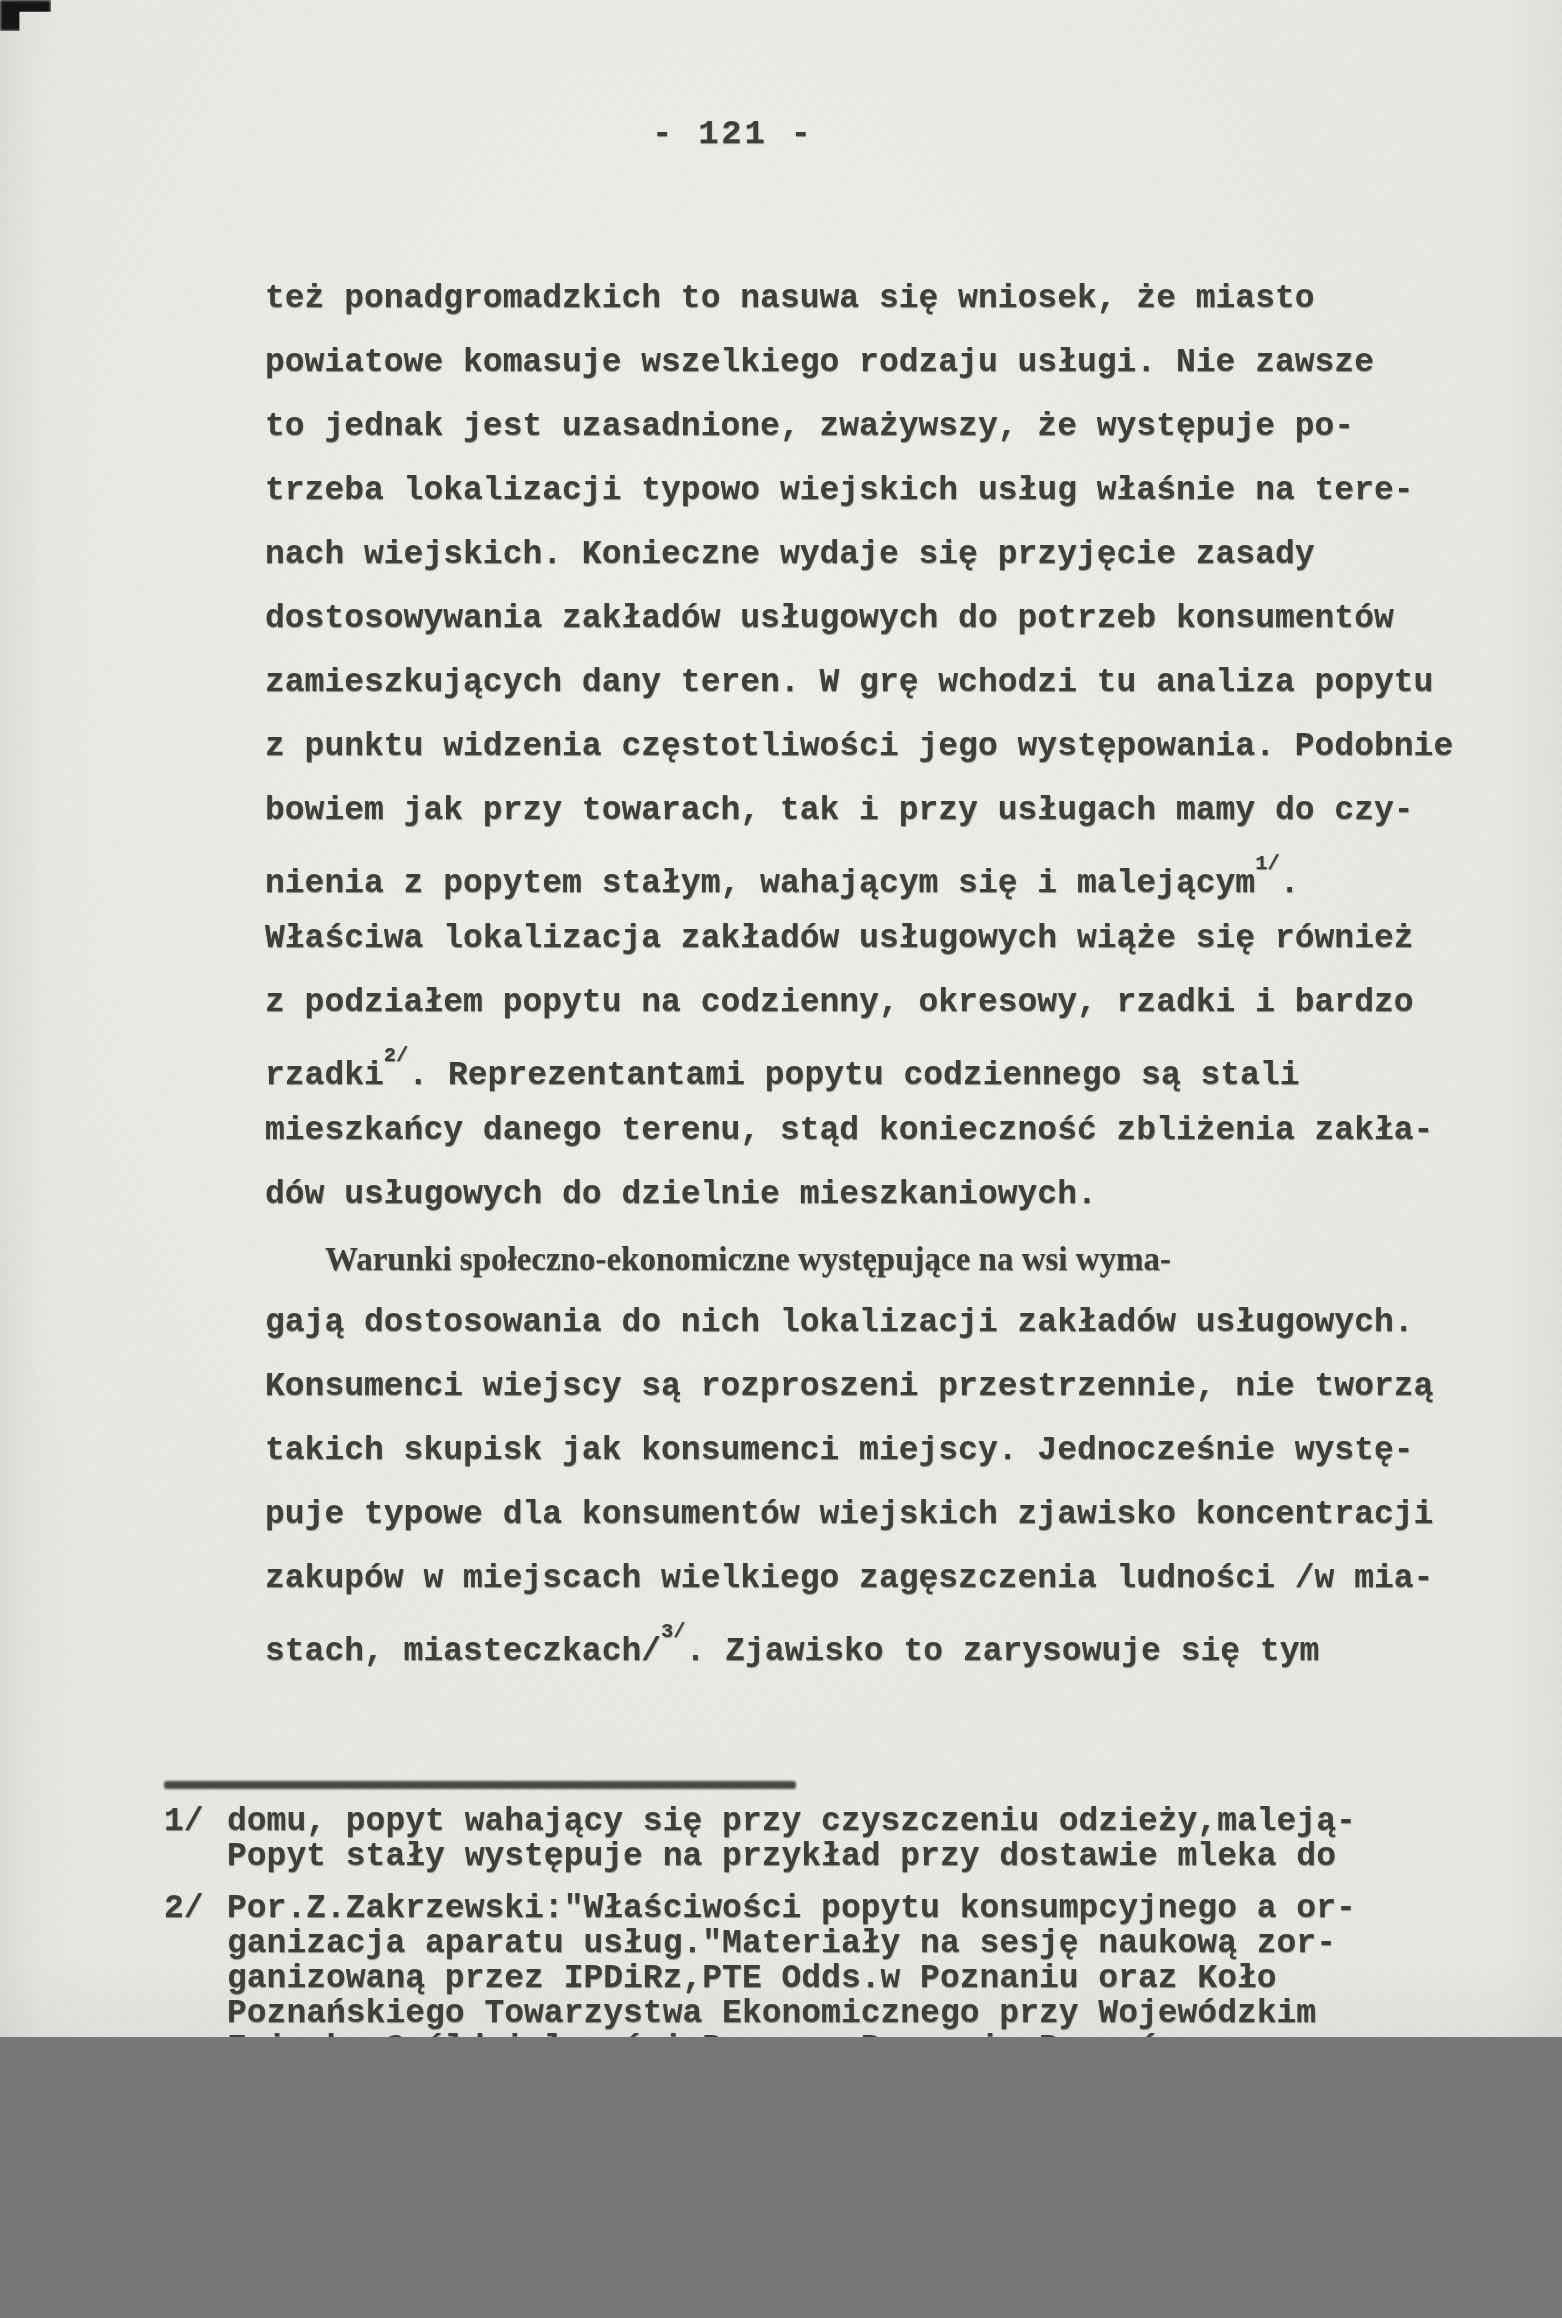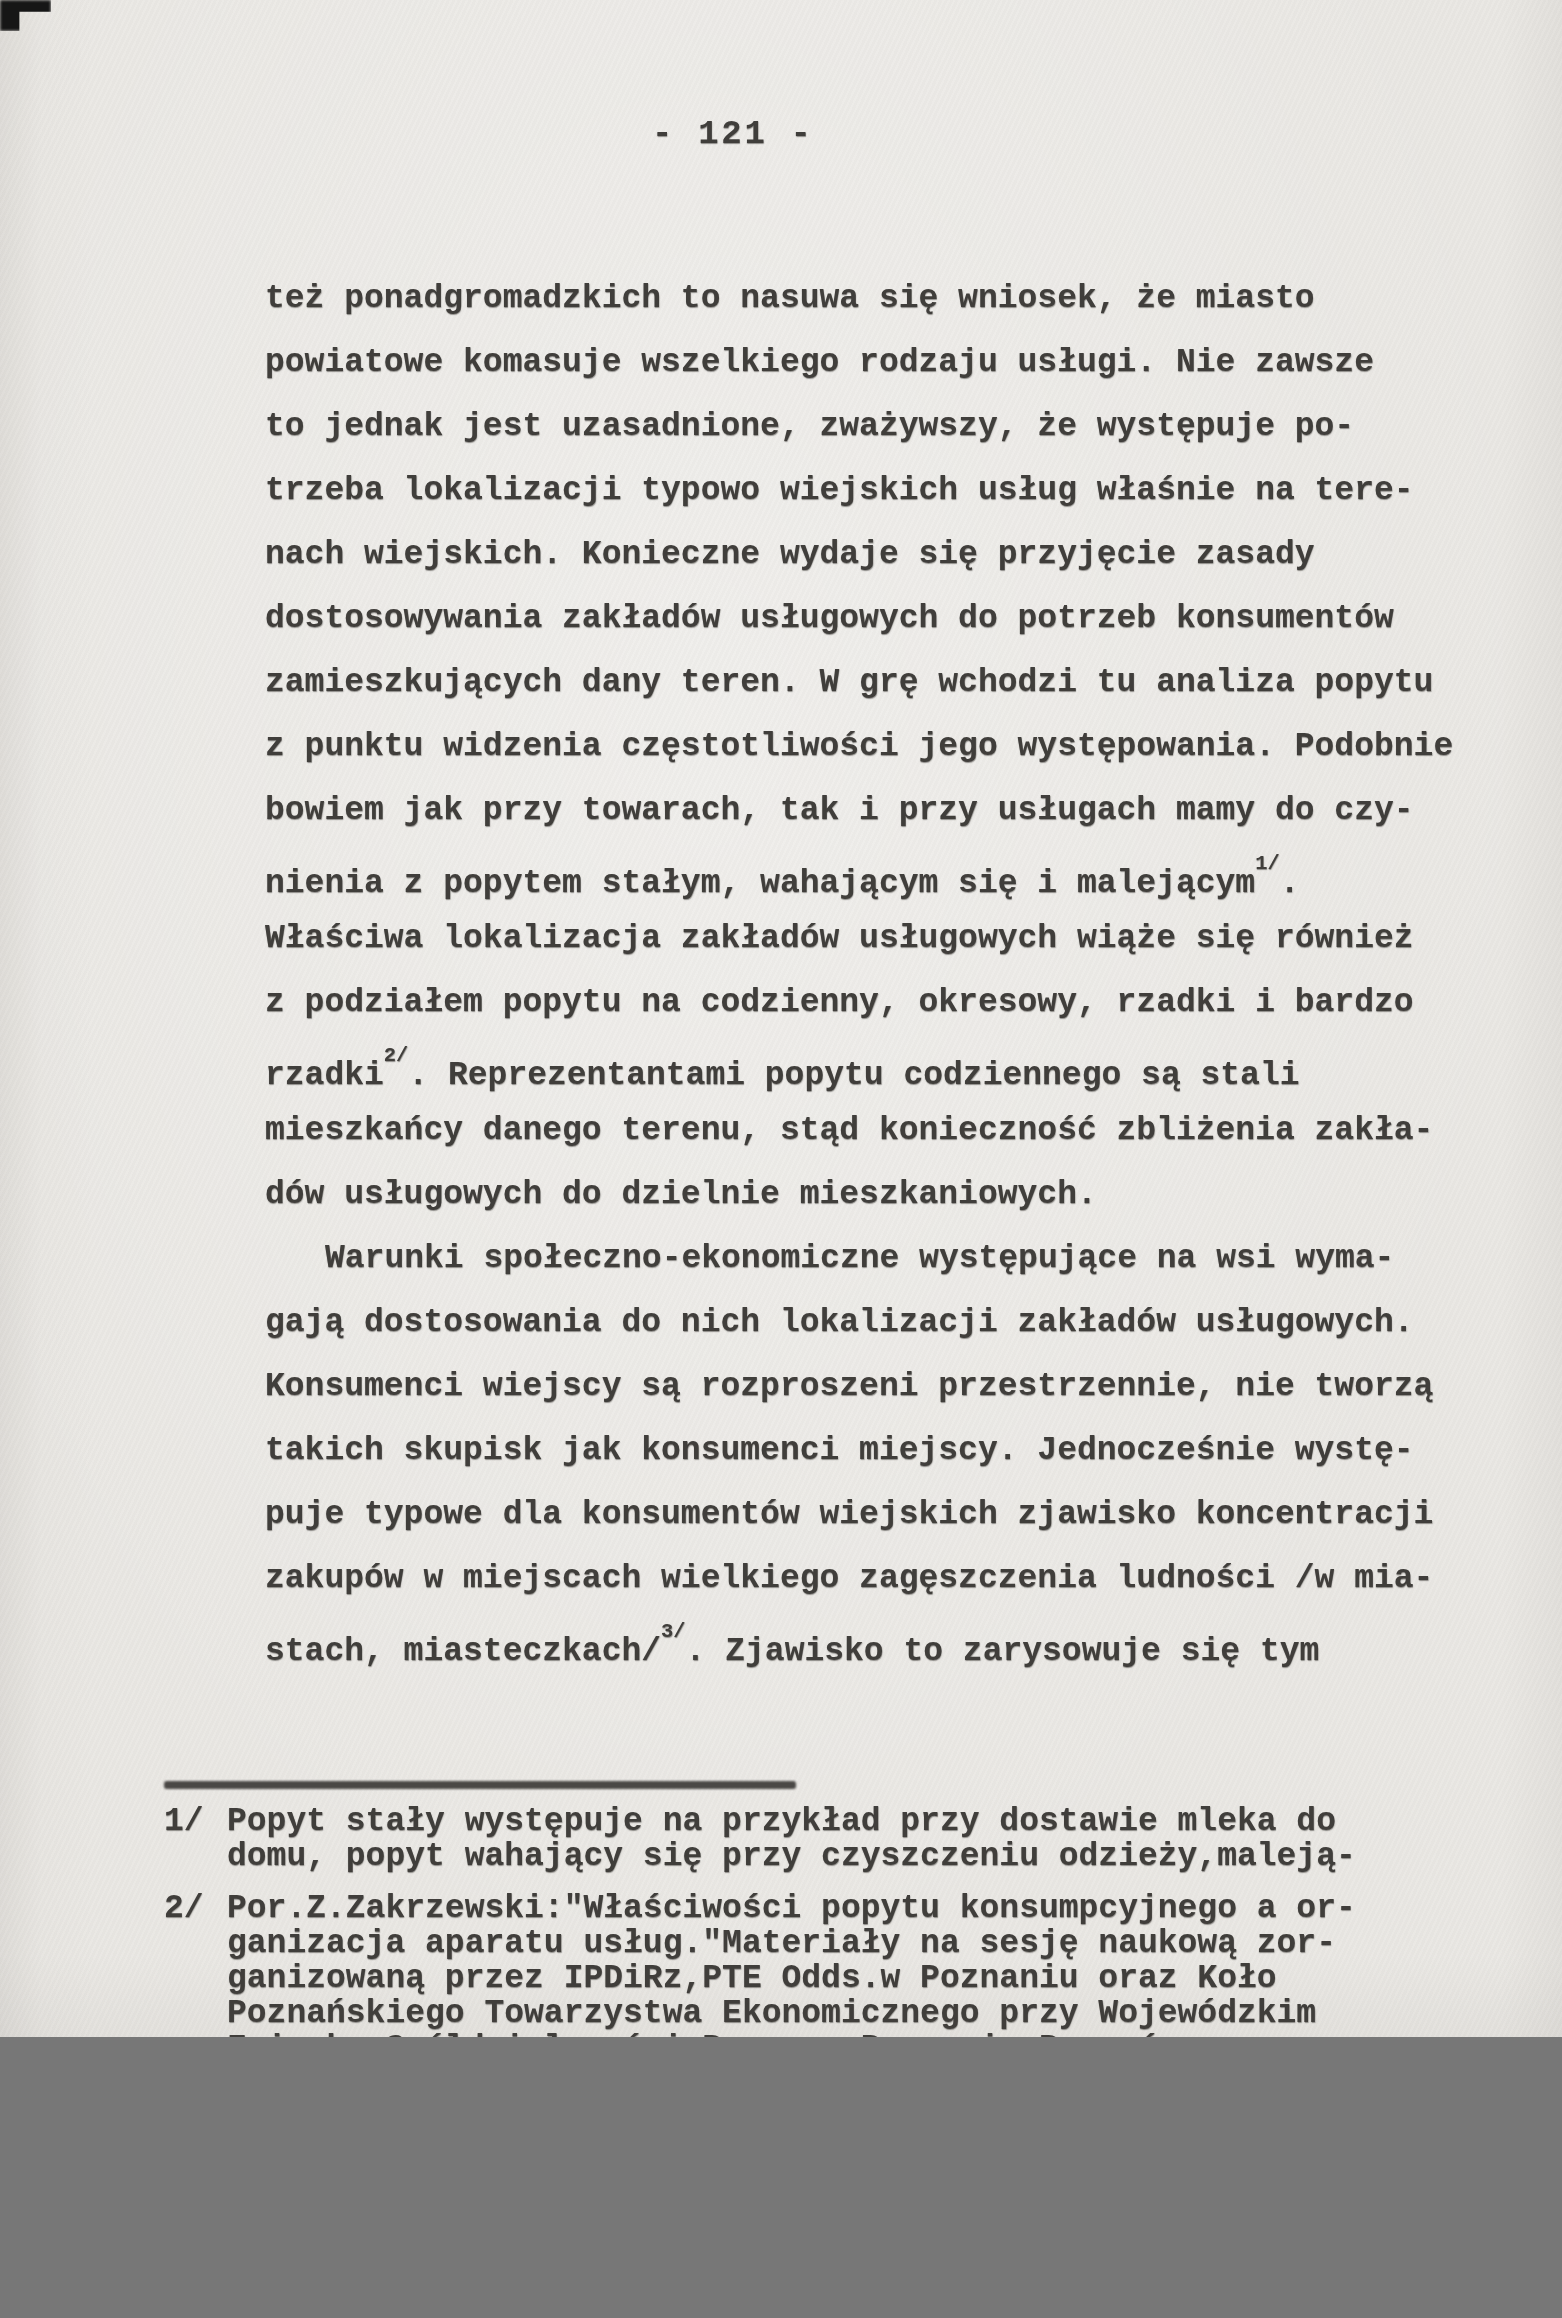--- a/index.html
+++ b/index.html
@@ -28,21 +28,21 @@
   .ink{ filter:blur(0.5px); text-shadow:0.3px 0.5px 1.1px rgba(62,60,56,0.55); font-weight:700; }
   .page-number{
     position:absolute;left:652px;top:115px;
     font-size:34px;letter-spacing:2.7px;white-space:pre;
   }
   .body-text{
     position:absolute;left:265px;top:267px;width:1202px;
     font-size:33px;line-height:64px;white-space:pre;
   }
   .body-text .line{height:64px;}
-  .body-text .indent{padding-left:60px;}
+  .body-text .indent{padding-left:60px;font-family:Liberation Serif, serif;}
   sup{font-size:0.62em;position:relative;top:-0.55em;letter-spacing:0;}
   .fn-separator{
     position:absolute;left:164px;top:1781px;width:632px;height:7.5px;
     background:#4a4845;filter:blur(1.1px);border-radius:2.7px;
   }
   .footnotes{
     position:absolute;left:164px;top:1804px;width:1298px;
     font-size:33px;line-height:35px;
   }
   .footnote{position:relative;padding-left:63px;margin-bottom:17px;white-space:pre;}
@@ -55,18 +55,18 @@
   <div class="texture"></div>
   <div class="scan-corner"></div>
 
   <div class="page-number ink">- 121 -</div>
 
   <div class="body-text ink"><div class="line"><span>też ponadgromadzkich to nasuwa się wniosek, że miasto</span></div><div class="line"><span>powiatowe komasuje wszelkiego rodzaju usługi. Nie zawsze</span></div><div class="line"><span>to jednak jest uzasadnione, zważywszy, że występuje po-</span></div><div class="line"><span>trzeba lokalizacji typowo wiejskich usług właśnie na tere-</span></div><div class="line"><span>nach wiejskich. Konieczne wydaje się przyjęcie zasady</span></div><div class="line"><span>dostosowywania zakładów usługowych do potrzeb konsumentów</span></div><div class="line"><span>zamieszkujących dany teren. W grę wchodzi tu analiza popytu</span></div><div class="line"><span>z punktu widzenia częstotliwości jego występowania. Podobnie</span></div><div class="line"><span>bowiem jak przy towarach, tak i przy usługach mamy do czy-</span></div><div class="line"><span>nienia z popytem stałym, wahającym się i malejącym</span><sup>1/</sup><span>.</span></div><div class="line"><span>Właściwa lokalizacja zakładów usługowych wiąże się również</span></div><div class="line"><span>z podziałem popytu na codzienny, okresowy, rzadki i bardzo</span></div><div class="line"><span>rzadki</span><sup>2/</sup><span>. Reprezentantami popytu codziennego są stali</span></div><div class="line"><span>mieszkańcy danego terenu, stąd konieczność zbliżenia zakła-</span></div><div class="line"><span>dów usługowych do dzielnie mieszkaniowych.</span></div><div class="line indent"><span>Warunki społeczno-ekonomiczne występujące na wsi wyma-</span></div><div class="line"><span>gają dostosowania do nich lokalizacji zakładów usługowych.</span></div><div class="line"><span>Konsumenci wiejscy są rozproszeni przestrzennie, nie tworzą</span></div><div class="line"><span>takich skupisk jak konsumenci miejscy. Jednocześnie wystę-</span></div><div class="line"><span>puje typowe dla konsumentów wiejskich zjawisko koncentracji</span></div><div class="line"><span>zakupów w miejscach wielkiego zagęszczenia ludności /w mia-</span></div><div class="line"><span>stach, miasteczkach/</span><sup>3/</sup><span>. Zjawisko to zarysowuje się tym</span></div></div>
 
   <div class="fn-separator"></div>
 
   <div class="footnotes ink">
-      <div class="footnote"><span class="fn-marker">1/</span><div class="fn-line">Popyt stały występuje na przykład przy dostawie mleka do</div><div class="fn-line">domu, popyt wahający się przy czyszczeniu odzieży,maleją-</div></div>
+      <div class="footnote"><span class="fn-marker">1/</span><div class="fn-line">domu, popyt wahający się przy czyszczeniu odzieży,maleją-</div><div class="fn-line">Popyt stały występuje na przykład przy dostawie mleka do</div></div>
       <div class="footnote"><span class="fn-marker">2/</span><div class="fn-line">Por.Z.Zakrzewski:"Właściwości popytu konsumpcyjnego a or-</div><div class="fn-line">ganizacja aparatu usług."Materiały na sesję naukową zor-</div><div class="fn-line">ganizowaną przez IPDiRz,PTE Odds.w Poznaniu oraz Koło</div><div class="fn-line">Poznańskiego Towarzystwa Ekonomicznego przy Wojewódzkim</div><div class="fn-line">Związku Spółdzielczości Pracy w Poznaniu.Poznań, czer-</div><div class="fn-line">wiec 1966.</div></div>
       <div class="footnote"><span class="fn-marker">3/</span></div>
     </div>
 </div>
 
 
 </body></html>

